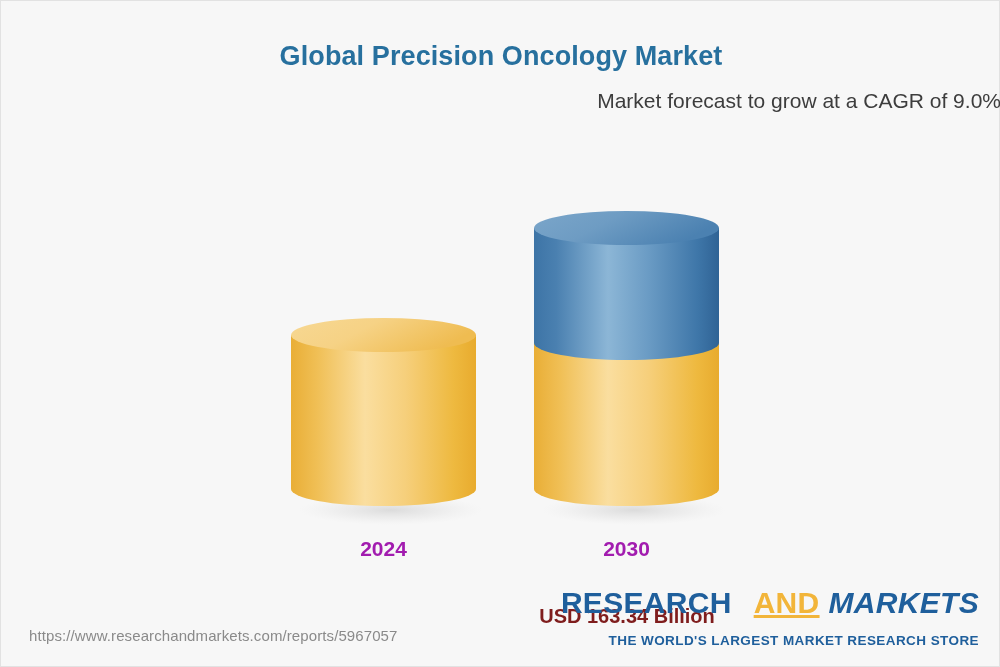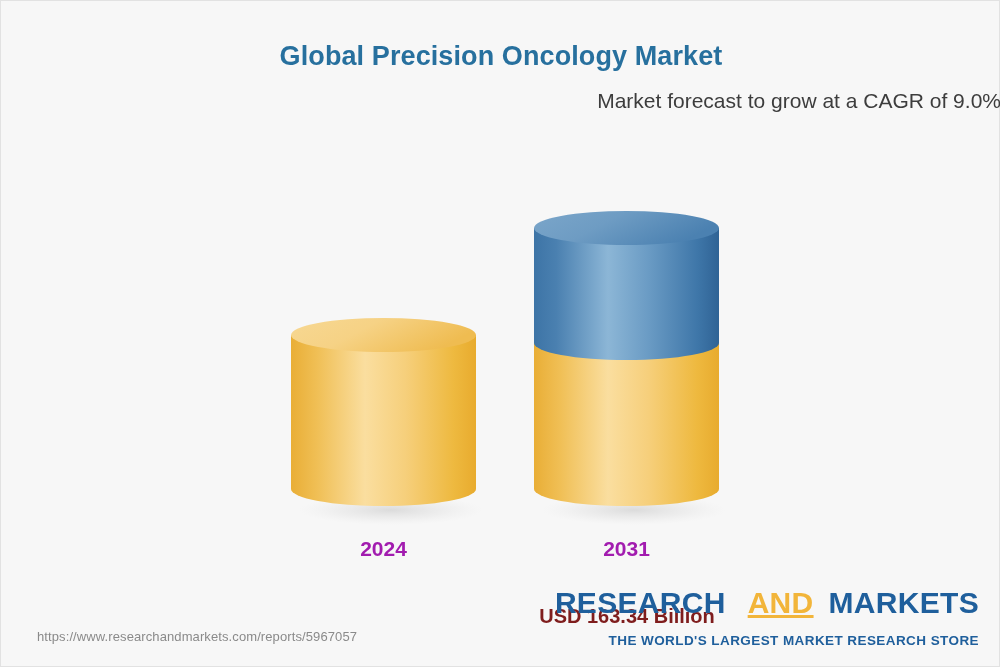--- a/index.html
+++ b/index.html
@@ -87,23 +87,23 @@
   .cyl-svg {
     position: absolute;
     left: 0;
     bottom: 48px;
     overflow: visible;
   }
 
   
   .source-url {
     position: absolute;
-    left: 36px;
+    left: 28px;
     bottom: 22px;
-    font-size: 13px;
+    font-size: 15px;
     color: #8a8a8a;
     letter-spacing: 0.1px;
   }
 
   .brand {
     position: absolute;
     right: 20px;
     bottom: 18px;
     text-align: right;
   }
@@ -206,25 +206,25 @@
 
         <ellipse cx="100" cy="299" rx="92" ry="15" fill="url(#shadow1)"></ellipse>
 
         <path d="M0,132 L0,278 A92.5,17 0 0 0 185,278 L185,132 Z" fill="url(#yBody2)"></path>
 
         <path d="M0,17 L0,132 A92.5,17 0 0 0 185,132 L185,17 Z" fill="url(#bBody)"></path>
 
         <ellipse cx="92.5" cy="17" rx="92.5" ry="17" fill="url(#bTop)"></ellipse>
       </svg>
 
-      <div class="category-label">2031</div>
+      <div class="category-label">2030</div>
     </div>
 
   </div>
 
   <div class="source-url">https://www.researchandmarkets.com/reports/5967057</div>
 
   <div class="brand">
-    <div class="brand-name"><span>RESEARCH</span><span class="and" style="margin-left: 22px; text-decoration: underline;">AND</span><span style="margin-left: 15px;">MARKETS</span></div>
+    <div class="brand-name"><span>RESEARCH</span><span class="and" style="margin-left: 22px; text-decoration: underline;">AND</span><span style="margin-left: 9px; font-style: italic;">MARKETS</span></div>
     <div class="brand-tagline">THE WORLD'S LARGEST MARKET RESEARCH STORE</div>
   </div>
 
 </div>
 
 </body></html>

